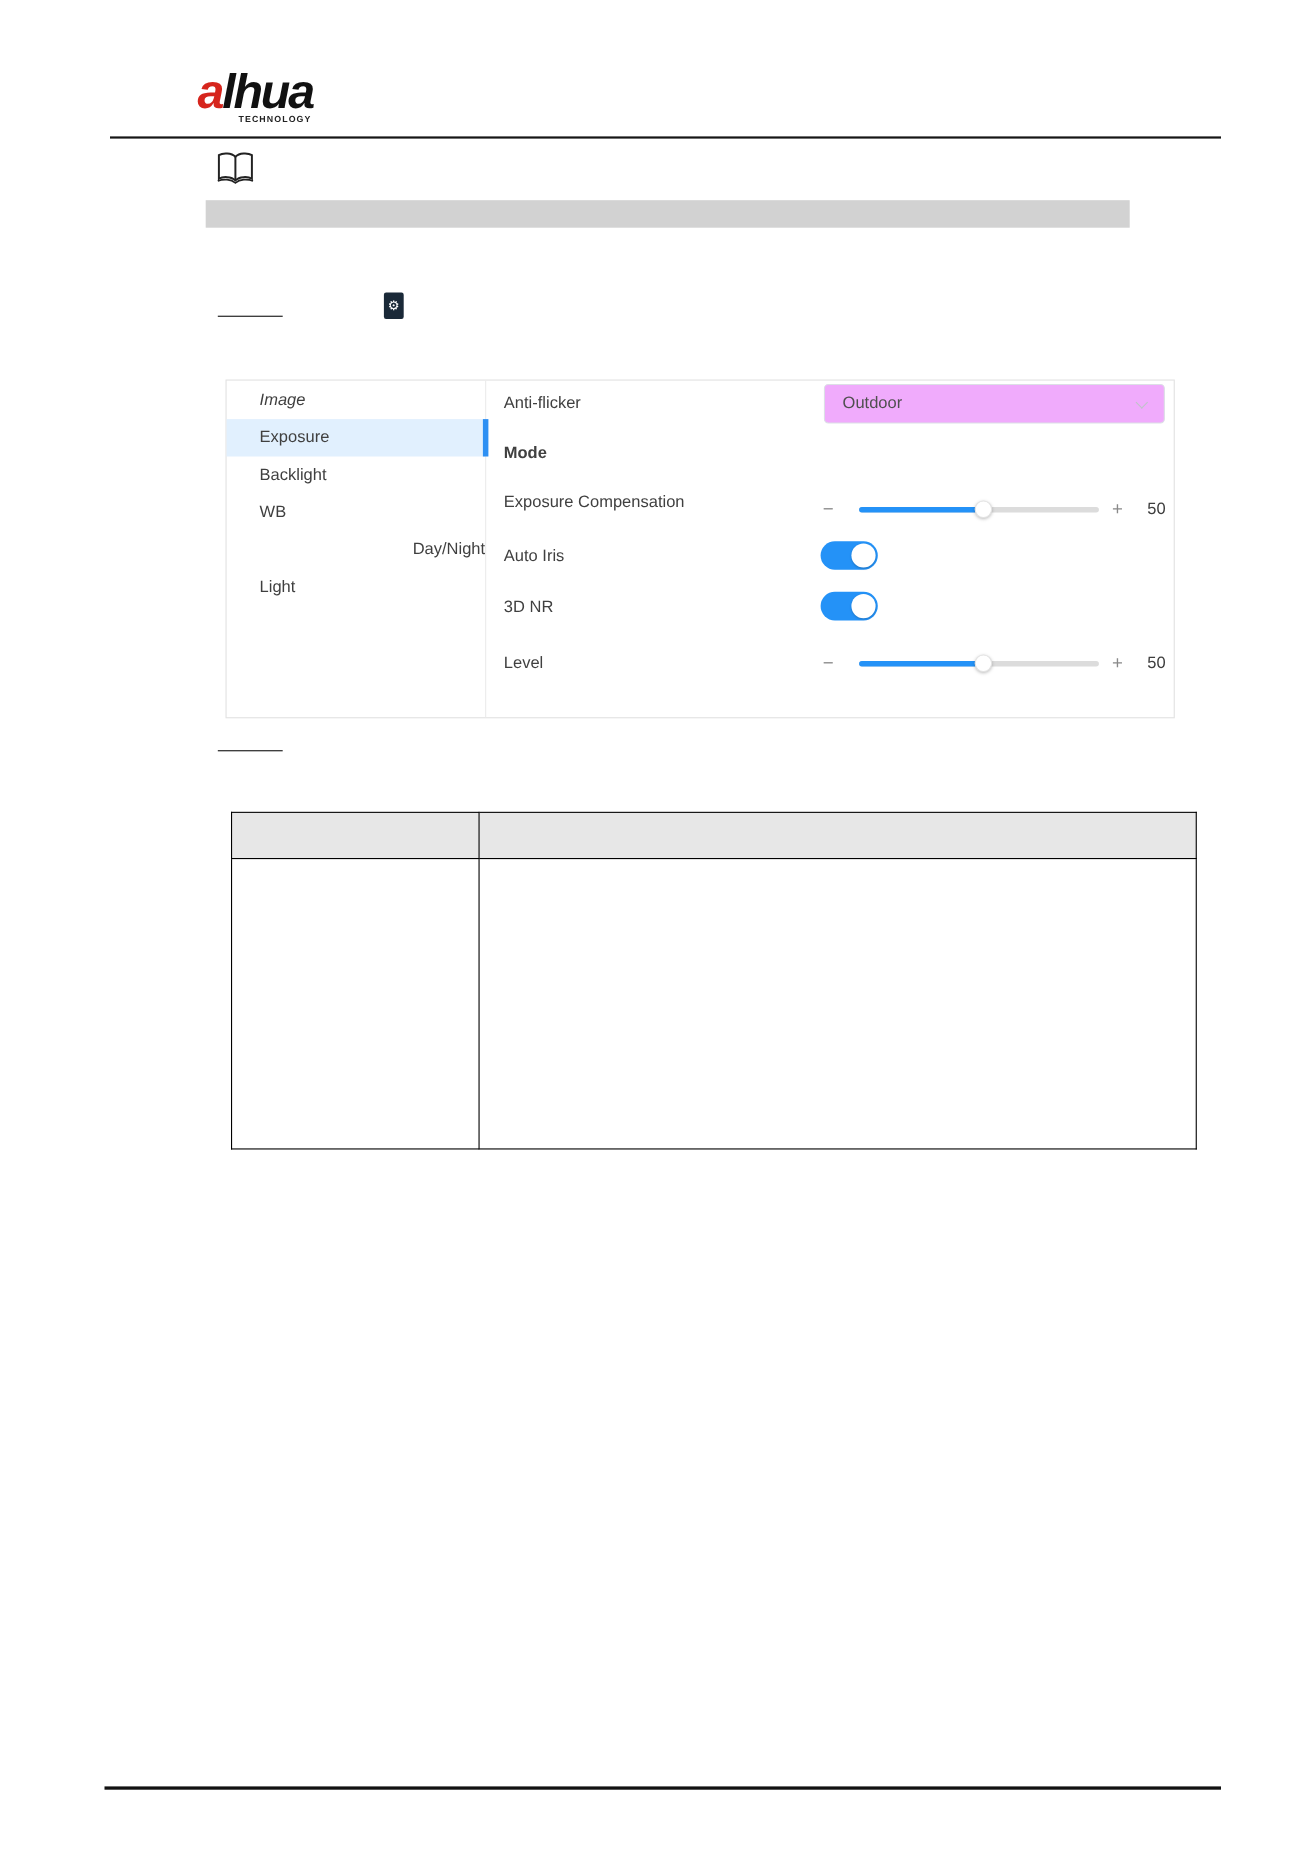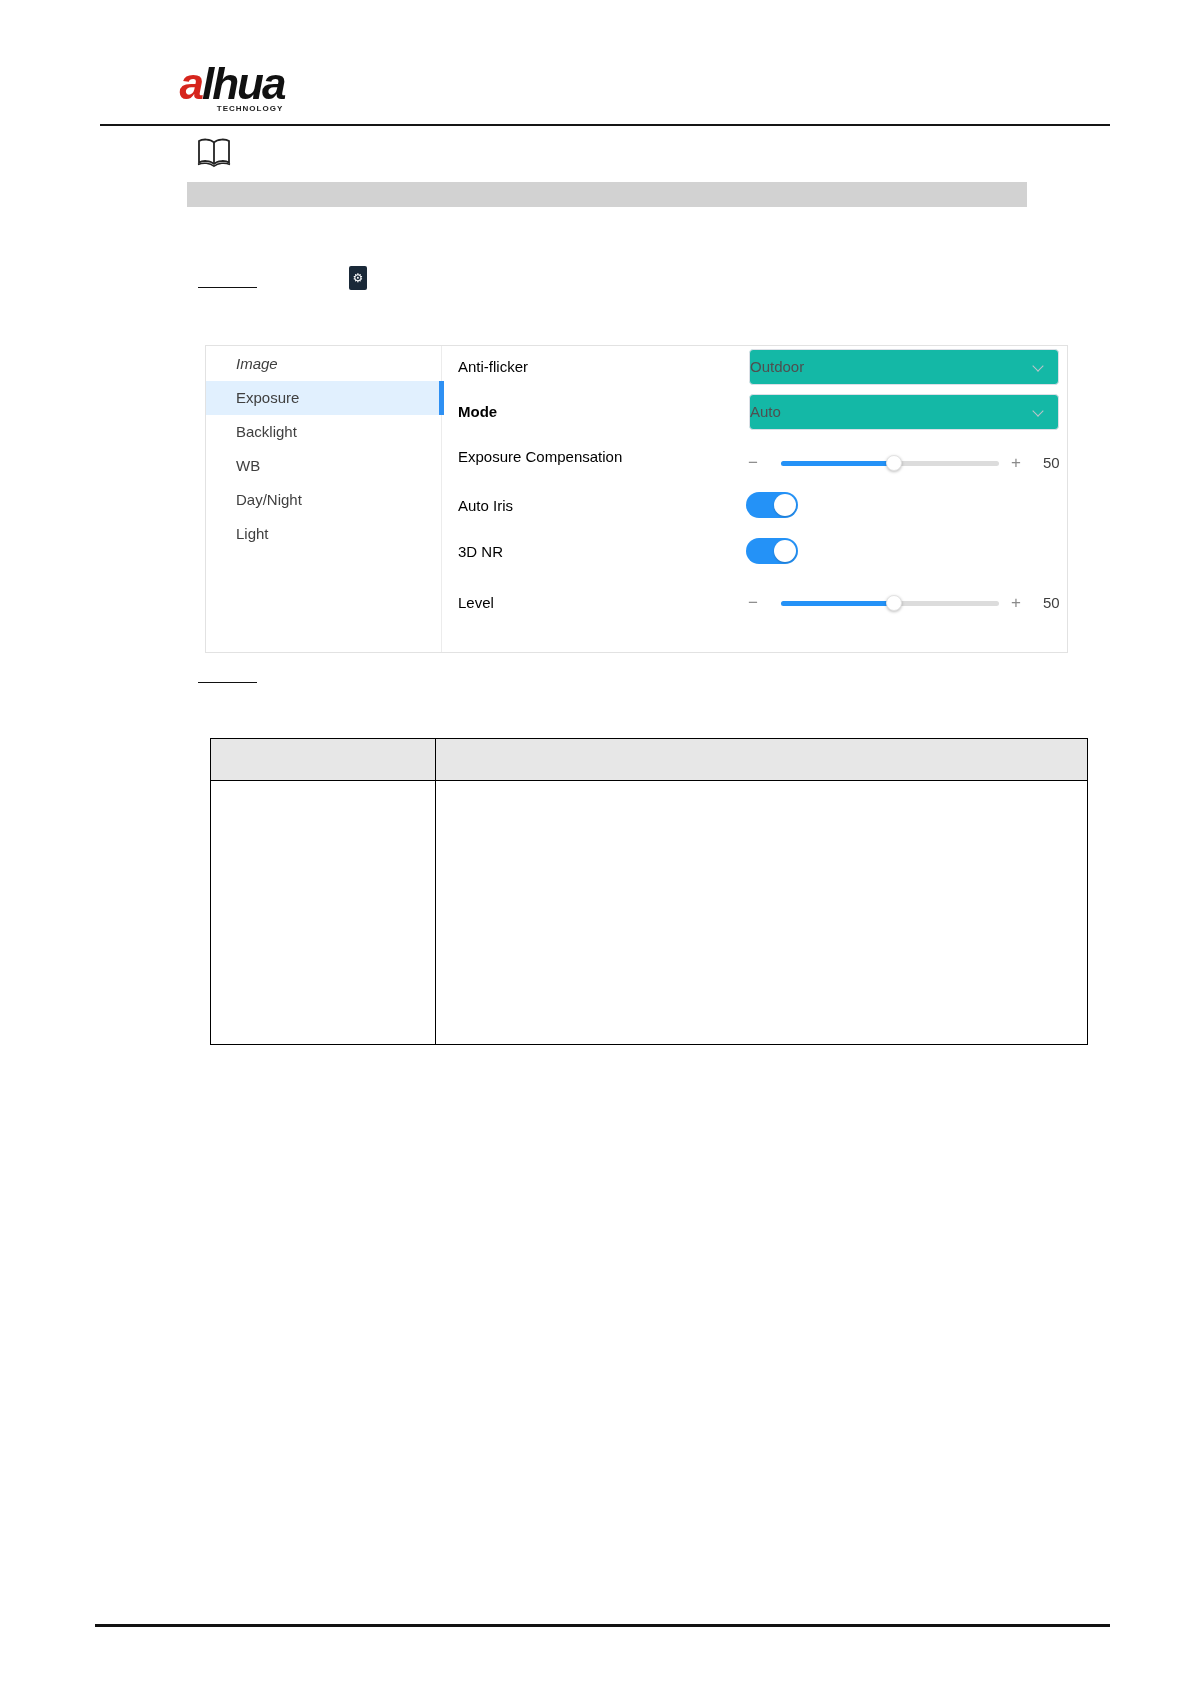--- a/index.html
+++ b/index.html
@@ -28,24 +28,24 @@
   
   .panel { position:absolute; left:205px; top:345px; width:863px; height:308px; background:#fff; border:1px solid #e2e2e2; }
   .panel-sep { position:absolute; left:235px; top:0; width:1px; height:100%; background:#ececec; }
 
   .side-item { position:absolute; left:0; width:235px; height:34px; line-height:34px; padding-left:30px;
                font-size:15px; color:#3f3f3f; cursor:pointer; }
   .side-item.selected { background:#e1f0fe; color:#404040; }
   .side-item .sel-bar { display:none; }
   .side-item.selected .sel-bar { display:block; position:absolute; right:-3px; top:0; width:5px; height:34px; background:#2e90f3; }
 
-  .fld-label { position:absolute; left:252px; font-size:15px; color:#000000; line-height:20px; white-space:nowrap; }
+  .fld-label { position:absolute; left:252px; font-size:15px; color:#404040; line-height:20px; white-space:nowrap; }
 
   .select-box { position:absolute; left:543px; width:310px; height:36px; border:1px solid #dcdfe6; border-radius:4px;
-                background:#14b8a6; font-size:15px; color:#4f4f4f; line-height:34px; cursor:pointer; }
+                background:#f0abfc; font-size:15px; color:#4f4f4f; line-height:34px; padding-left:16px; cursor:pointer; }
   .select-box .chev { position:absolute; right:16px; top:12px; width:8px; height:8px;
                       border-right:1.6px solid #bfc3c9; border-bottom:1.6px solid #bfc3c9; transform:rotate(45deg); }
 
   .slider-row { position:absolute; left:540px; width:323px; height:20px; }
   .slider-minus, .slider-plus { position:absolute; top:0; font-size:17px; color:#8a8a8a; line-height:20px; cursor:pointer; }
   .slider-minus { left:2px; }
   .slider-plus  { left:265px; }
   .slider-track { position:absolute; left:35px; top:8px; width:218px; height:5px; border-radius:3px; background:#dcdcdc; cursor:pointer; }
   .slider-fill  { position:absolute; left:0; top:0; height:5px; border-radius:3px; background:#2492f7; width:52%; }
   .slider-thumb { position:absolute; top:-6px; left:calc(52% - 8px); width:16px; height:16px; border-radius:50%;
@@ -97,38 +97,34 @@
     <div class="side-item selected" style="top:35px;">
       <span>Exposure</span>
       <span class="sel-bar"></span>
     </div>
     <div class="side-item" style="top:69px;">
       <span>Backlight</span>
     </div>
     <div class="side-item" style="top:103px;">
       <span>WB</span>
     </div>
-    <div class="side-item" style="top:137px;">
+    <div class="side-item" style="top:137px;text-align:right;">
       <span>Day/Night</span>
     </div>
     <div class="side-item" style="top:171px;">
       <span>Light</span>
     </div>
 
     <div class="fld-label" style="top:11px;">Anti-flicker</div>
     <div class="select-box" style="top:3px;">
       <span>Outdoor</span>
       <span class="chev"></span>
     </div>
 
     <div class="fld-label" style="top:56px;font-weight:bold;">Mode</div>
-    <div class="select-box" style="top:48px;">
-      <span>Auto</span>
-      <span class="chev"></span>
-    </div>
 
     <div class="fld-label" style="top:101px;">Exposure Compensation</div>
     <div class="slider-row" style="top:107px;">
       <span class="slider-minus">−</span>
       <div class="slider-track">
         <div class="slider-fill"></div>
         <div class="slider-thumb"></div>
       </div>
       <span class="slider-plus">+</span>
       <span class="slider-val">50</span>

